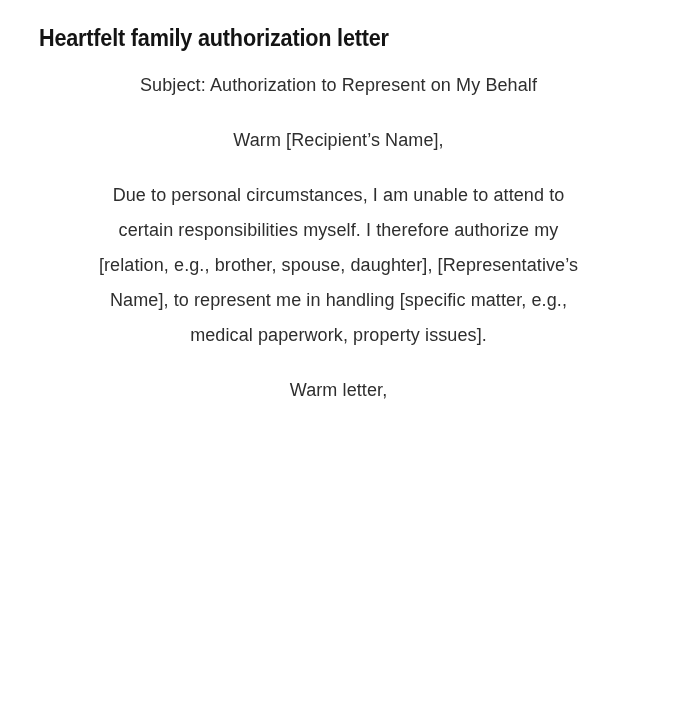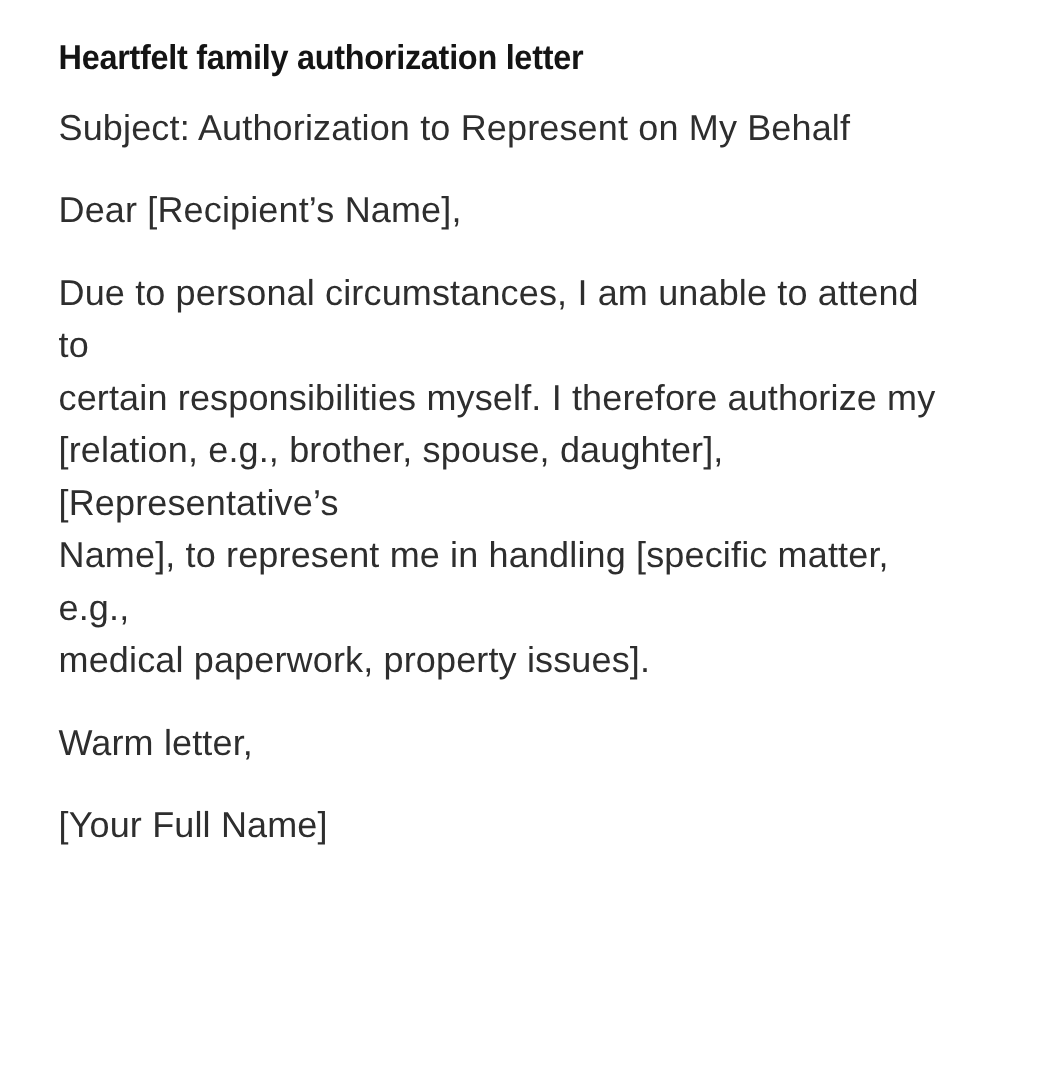--- a/index.html
+++ b/index.html
@@ -25,44 +25,44 @@
     line-height: 32px;
     font-weight: 700;
     color: #141414;
     letter-spacing: -0.2px;
     transform: scaleX(0.94);
     transform-origin: left center;
     white-space: nowrap;
   }
   .doc p {
     margin: 0 0 20px 0;
-    font-size: 24px;
+    font-size: 18px;
     line-height: 35px;
     font-weight: 400;
     color: #2e2e2e;
     white-space: pre-line; 
     letter-spacing: 0.1px;
+    text-align: center;
   }
 </style>
 </head>
 <body>
 
 <div class="page">
   <div class="doc">
     <h1>Heartfelt family authorization letter</h1>
 
     <p>Subject: Authorization to Represent on My Behalf</p>
 
-    <p>Dear [Recipient’s Name],</p>
+    <p>Warm [Recipient’s Name],</p>
 
     <p>Due to personal circumstances, I am unable to attend to
 certain responsibilities myself. I therefore authorize my
 [relation, e.g., brother, spouse, daughter], [Representative’s
 Name], to represent me in handling [specific matter, e.g.,
 medical paperwork, property issues].</p>
 
 
 
     <p>Warm letter,</p>
 
-    <p>[Your Full Name]</p>
   </div>
 </div>
 
 </body></html>

